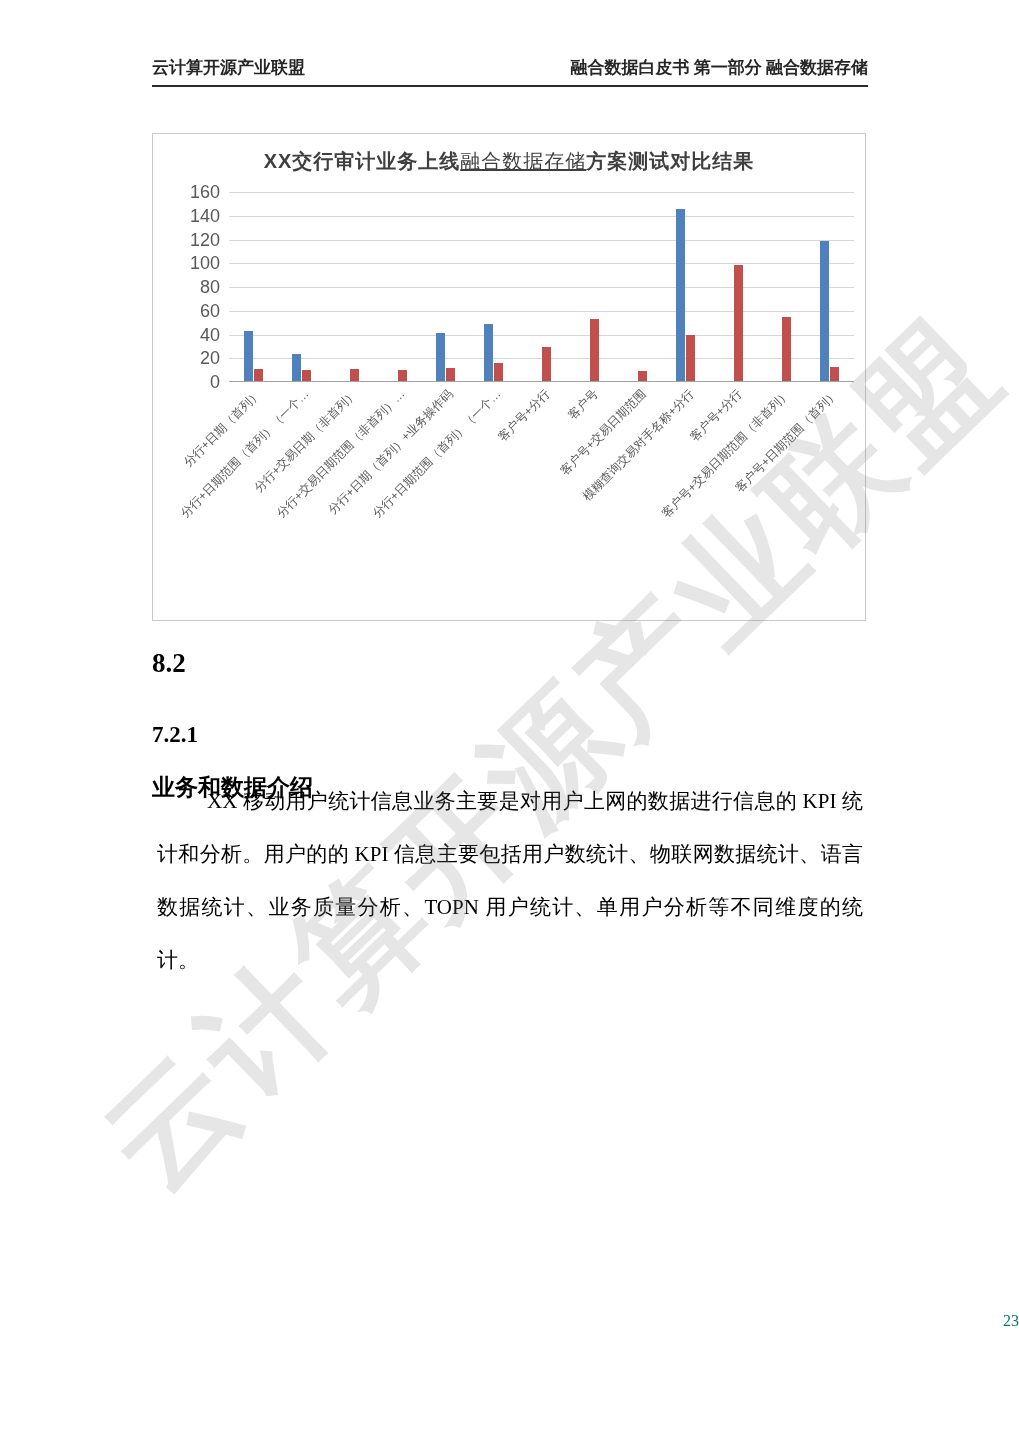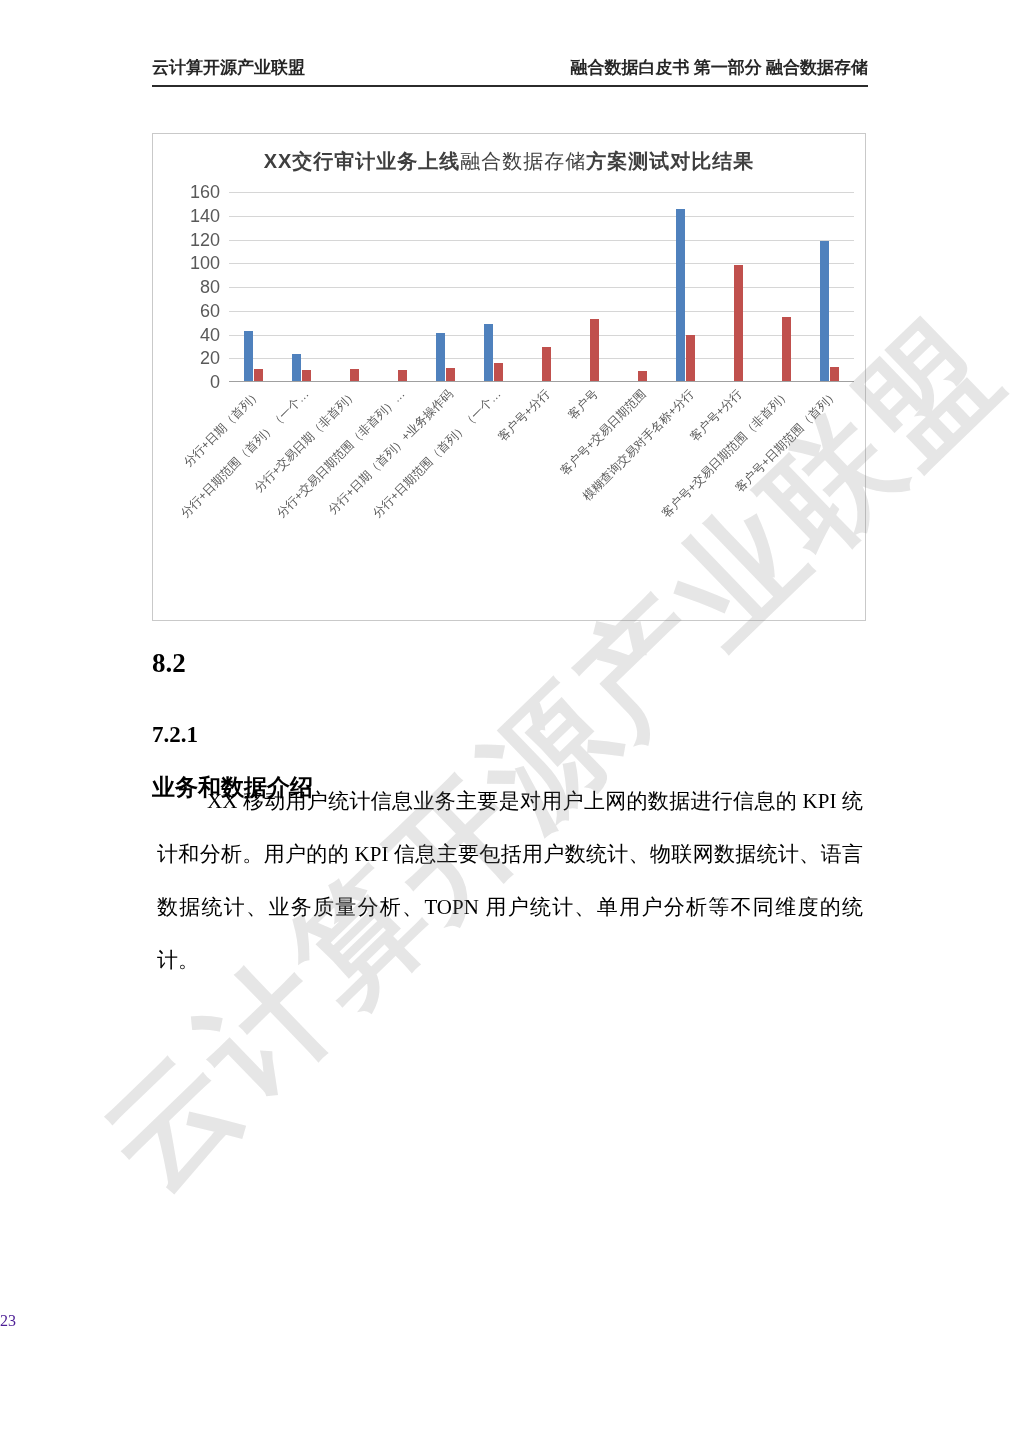--- a/index.html
+++ b/index.html
@@ -77,35 +77,35 @@
   .body-text {
     position:absolute; left:152px; top:770px; width:716px; z-index:2;
   }
   .body-text p {
     font-size:21px; line-height:53px; text-align:justify;
     text-indent:50px; margin:5px;
   }
 
   .pagenum {
     position:absolute; left:0; top:1312px; width:100%;
-    text-align:left; font-size:16px; color:#4c1d95; z-index:2;
+    text-align:right; font-size:16px; color:#0f766e; z-index:2;
   }
 </style>
 </head>
 <body>
 
 <div class="watermark">云计算开源产业联盟</div>
 
 <div class="header">
   <span>云计算开源产业联盟</span>
   <span>融合数据白皮书 第一部分 融合数据存储</span>
 </div>
 
 <div class="chart-box">
-  <div class="chart-title" id="chart-title"><span style="font-weight: bold;">XX交行审计业务上线</span><span style="font-weight: normal;">融合数据存储</span><span style="font-weight: bold;">方案测试对比结果</span></div>
+  <div class="chart-title" id="chart-title"><span style="font-weight: bold;">XX交行审计业务上线</span><span style="font-weight: normal; text-decoration: underline;">融合数据存储</span><span style="font-weight: bold;">方案测试对比结果</span></div>
   <div class="plot" id="plot">
       <div class="ytick" style="top: 190px;">0</div>
       <div class="gridline" style="top: 166.25px;"></div>
       <div class="ytick" style="top: 166.25px;">20</div>
       <div class="gridline" style="top: 142.5px;"></div>
       <div class="ytick" style="top: 142.5px;">40</div>
       <div class="gridline" style="top: 118.75px;"></div>
       <div class="ytick" style="top: 118.75px;">60</div>
       <div class="gridline" style="top: 95px;"></div>
       <div class="ytick" style="top: 95px;">80</div>

